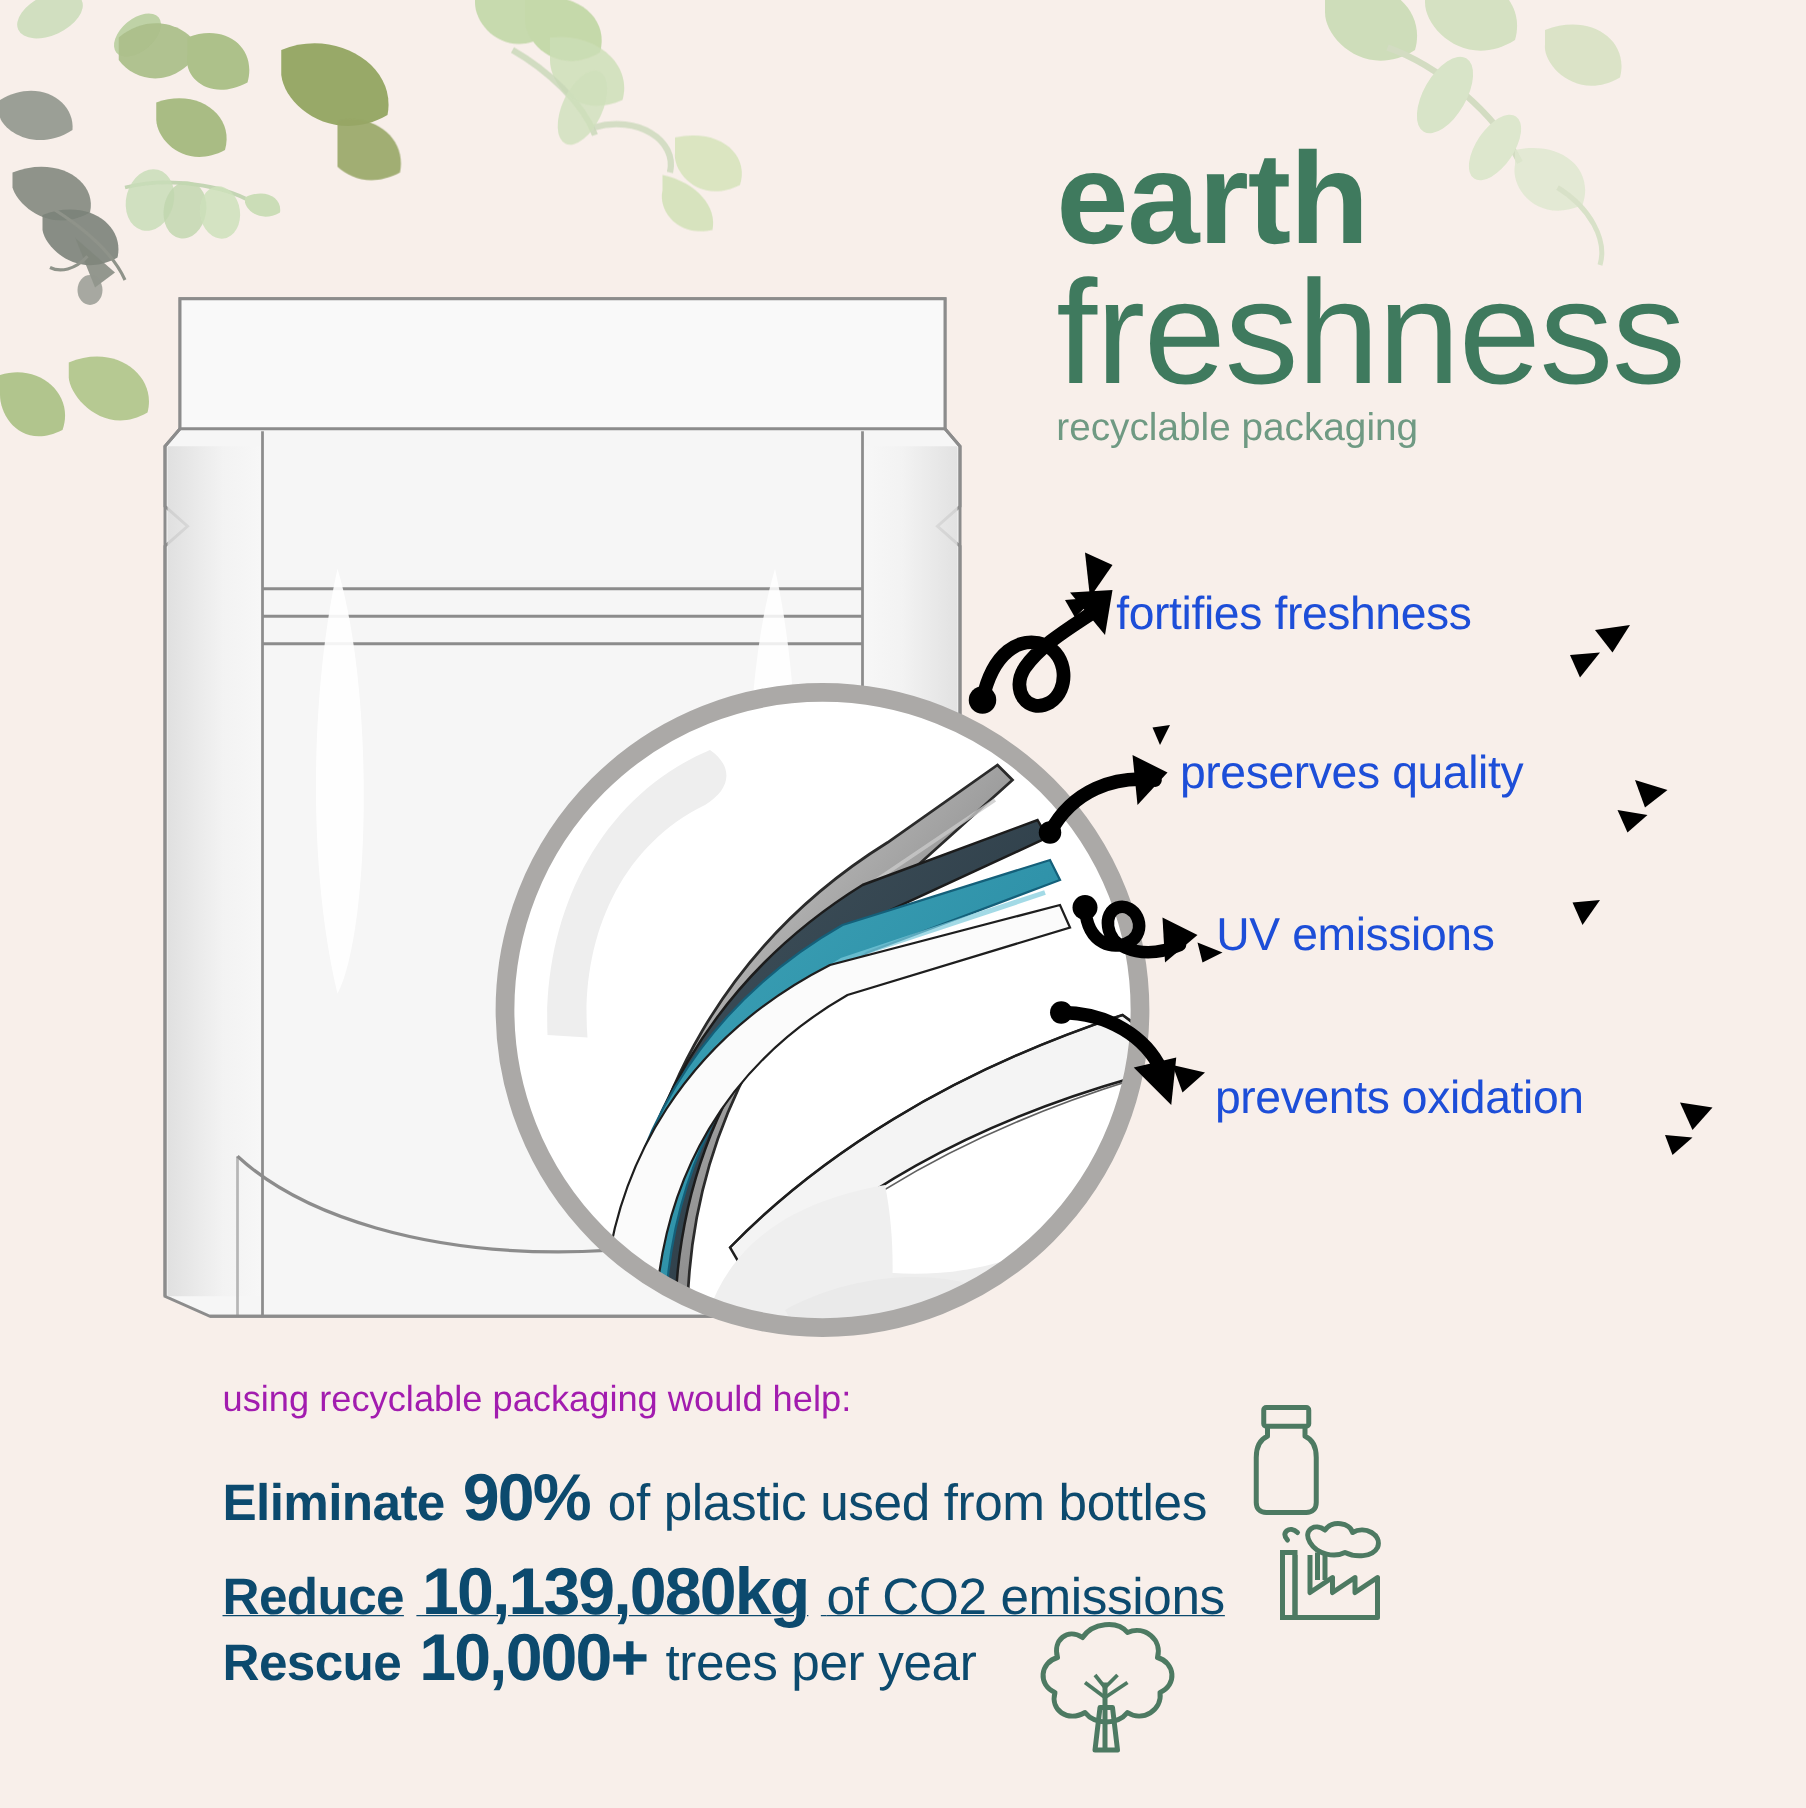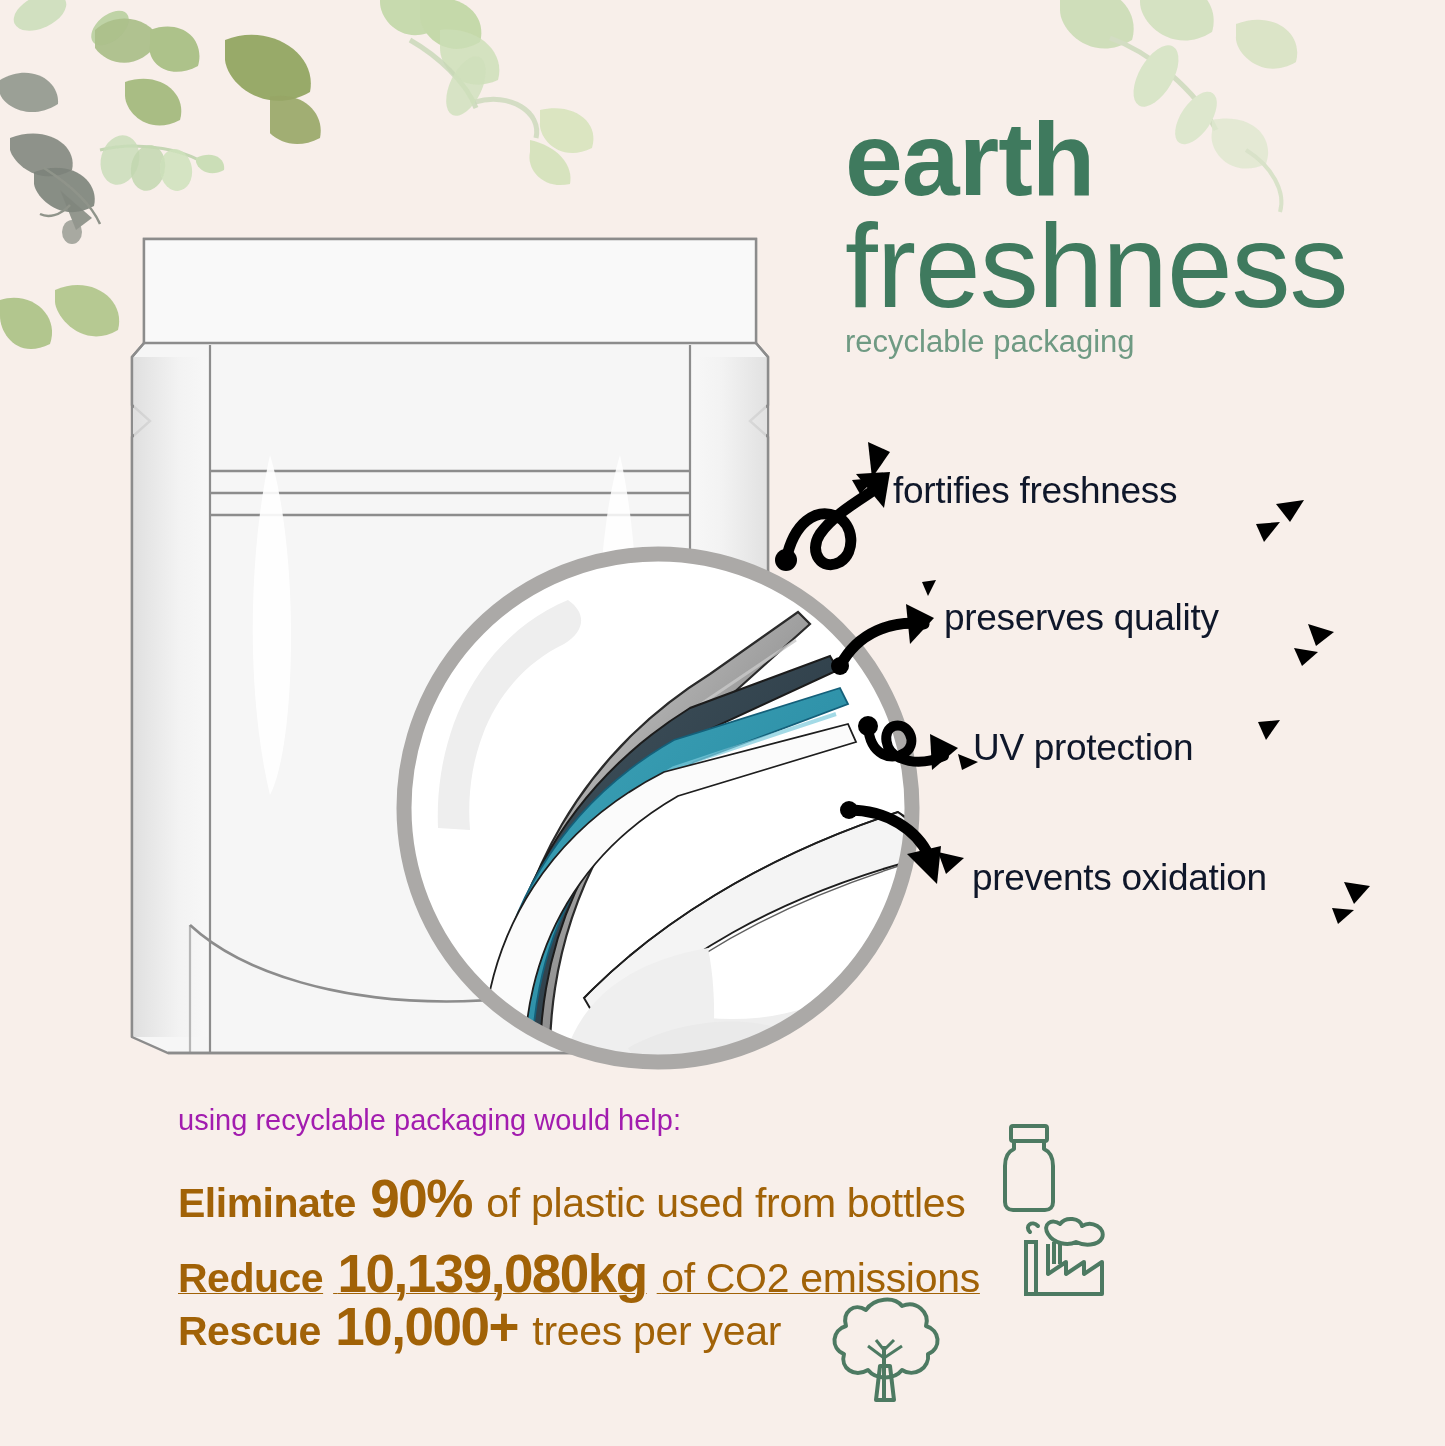--- a/index.html
+++ b/index.html
@@ -29,34 +29,34 @@
     display:block;font-size:118px;line-height:0.96;font-weight:300;
     color:#3f7a5e;letter-spacing:-1px;margin-top:2px;
   }
   .headline .sub{
     display:block;font-size:31px;line-height:1.2;font-weight:400;
     color:#6f9a83;letter-spacing:0px;
   }
 
   
   .feature{
-    position:absolute;color:#0f172a;font-size:37px;font-weight:400;
+    position:absolute;color:#1d4ed8;font-size:37px;font-weight:400;
     letter-spacing:-0.3px;white-space:nowrap;
   }
   .f1{left:893px;top:470px;}
   .f2{left:944px;top:597px;}
   .f3{left:973px;top:727px;}
   .f4{left:972px;top:857px;text-align:center;}
 
   
   .stats-intro{
     position:absolute;left:178px;top:1104px;
     font-size:29px;color:#a21caf;font-weight:400;letter-spacing:0px;
   }
-  .stat-row{position:absolute;white-space:nowrap;color:#a16207;text-align:center;}
+  .stat-row{position:absolute;white-space:nowrap;color:#0c4a6e;text-align:center;}
   .stat-row .lead{font-weight:700;letter-spacing:-0.5px;}
   .stat-row .num{font-weight:700;letter-spacing:-1.5px;}
   .stat-row .tail{font-weight:400;letter-spacing:-0.3px;}
   .s1{left:178px;top:1168px;}
   .s1 .lead{font-size:41px;}
   .s1 .num{font-size:53px;}
   .s1 .tail{font-size:41px;}
   .s2{left:178px;top:1243px;text-decoration:underline;}
   .s2 .lead{font-size:41px;}
   .s2 .num{font-size:53px;}
@@ -278,21 +278,21 @@
   </svg>
 
   <div class="headline">
     <span class="l1">earth</span>
     <span class="l2">freshness</span>
     <span class="sub">recyclable packaging</span>
   </div>
 
   <div class="feature f1">fortifies freshness</div>
   <div class="feature f2">preserves quality</div>
-  <div class="feature f3">UV protection</div>
+  <div class="feature f3">UV emissions</div>
   <div class="feature f4">prevents oxidation</div>
 
   <div class="stats-intro">using recyclable packaging would help:</div>
 
   <div class="stat-row s1">
     <span class="lead" style="margin-right: 10px;">Eliminate</span>
     <span class="num" style="margin-right: 10px;">90%</span>
     <span class="tail">of plastic used from bottles</span>
   </div>
 

